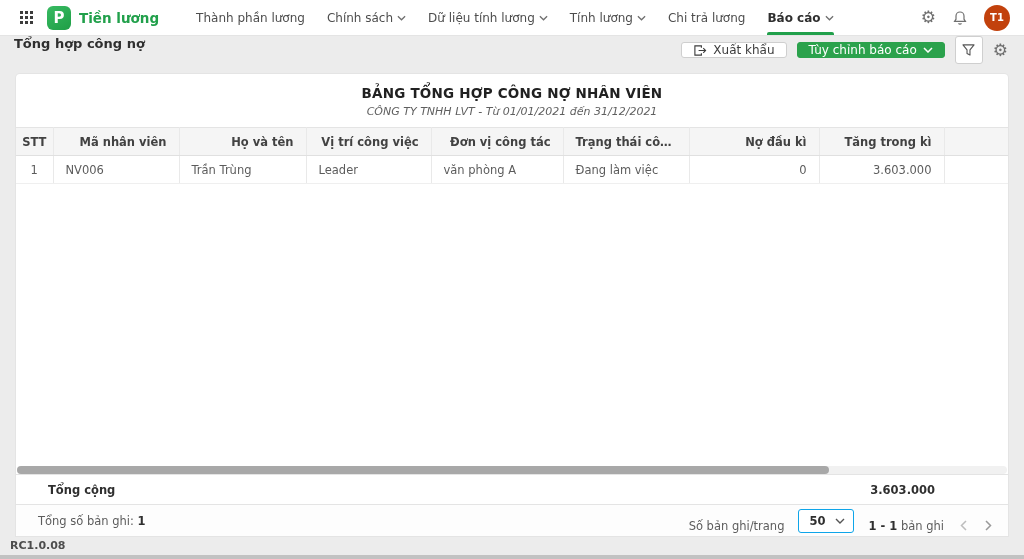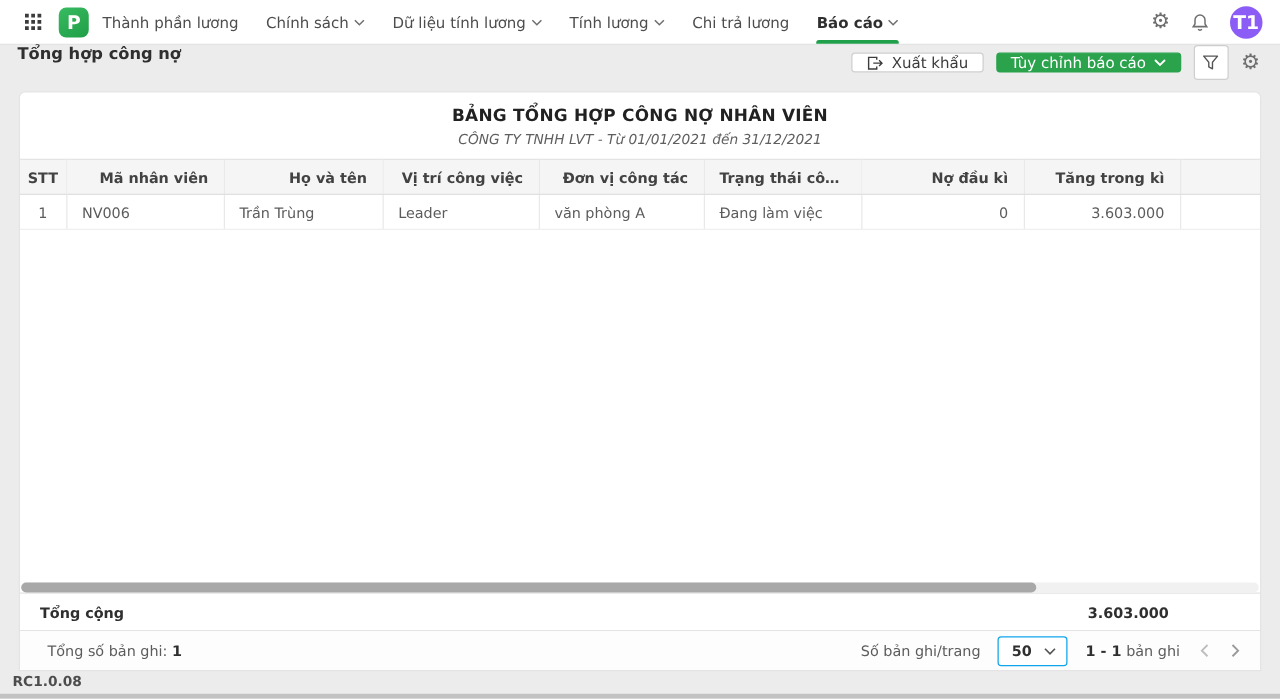--- a/index.html
+++ b/index.html
@@ -25,22 +25,22 @@
   .nav { display:flex; align-items:center; height:100%; }
   .nav-item { display:flex; align-items:center; gap:4px; padding:0 11px; height:100%;
     color:#4d4d4d; font-size:12px; cursor:pointer; position:relative; white-space:nowrap; }
   .nav-item .chev { color:#6f6f6f; margin-top:1px; }
   .nav-item.active { font-weight:bold; color:#2f2f2f; }
   .nav-item.active::after { content:""; position:absolute; left:11px; right:11px; bottom:0;
     height:3px; background:#21a04b; border-radius:2px 2px 0 0; }
   .appbar-right { margin-left:auto; display:flex; align-items:center; gap:16px; }
   .icon-btn { color:#6f6f6f; cursor:pointer; display:flex; align-items:center; }
   .gear-glyph { font-size:17px; line-height:1; }
-  .avatar { width:26px; height:26px; border-radius:50%; background:#8b5cf6; color:#fff;
-    font-size:15px; font-weight:bold; display:flex; align-items:center; justify-content:center; cursor:pointer; }
+  .avatar { width:26px; height:26px; border-radius:50%; background:#c2410c; color:#fff;
+    font-size:10px; font-weight:bold; display:flex; align-items:center; justify-content:center; cursor:pointer; }
 
   
   .toolbar { height:38px; display:flex; align-items:flex-start; padding:0 16px 0 14px; flex:0 0 auto;gap:17px; }
   .page-title { font-size:13px; font-weight:bold; color:#2f2f2f; }
   .toolbar-right { margin-left:auto; display:flex; align-items:center; gap:10px; }
   .btn { display:flex; align-items:center; gap:6px; height:16px; padding:0 11px;
     border-radius:3px; font-size:12px; cursor:pointer; white-space:nowrap; }
   .btn-outline { background:#fff; border:1px solid #cfcfcf; color:#3c3c3c; }
   .btn-green { background:#2ba24c; border:1px solid #2ba24c; color:#fff; }
   .sq-btn { width:28px; height:28px; background:#fff; border:1px solid #cfcfcf; border-radius:3px;
@@ -63,27 +63,27 @@
   .grid .c { text-align:center; padding:0 4px; }
   .grid .r { text-align:right; }
 
   .table-spacer { flex:1 1 auto; background:#fff; min-height:0; }
 
   .hscroll { height:8px; flex:0 0 auto; background:#f1f1f1; border-radius:4px; margin:0 1px; position:relative; cursor:pointer; }
   .hscroll .thumb { position:absolute; left:0; top:0; height:8px; width:82%; background:#a8a8a8; border-radius:4px; }
 
   .total-row { flex:0 0 30px; display:flex; align-items:center; border-top:1px solid #e4e4e4;
     font-weight:bold; color:#2f2f2f; font-size:11.5px; }
-  .total-row .lbl { padding-left:16px; }
+  .total-row .lbl { padding-left:32px; }
   .total-row .val { margin-left:auto; padding-right:73px; }
 
   .pager { flex:0 0 32px; display:flex; align-items:center; border-top:1px solid #e4e4e4;
     padding:0 14px 0 22px; color:#5c5c5c; font-size:11.5px; background:#fdfdfd; border-radius:0 0 2px 2px; }
   .pager b { color:#2f2f2f; }
-  .pager-right { margin-left:auto; display:flex; align-items:center; gap:14px; }
+  .pager-right { margin-left:auto; display:flex; align-items:flex-end; gap:14px; }
   .select { display:flex; align-items:center; gap:10px; background:#fff; border:1px solid #0ea5e9;
     border-radius:3px; height:24px; padding:0 8px 0 10px; font-weight:bold; color:#2f2f2f; cursor:pointer; }
   .pg-arrow { color:#9a9a9a; cursor:pointer; display:flex; align-items:center; padding:2px; }
   .pg-arrow.prev { color:#bdbdbd; }
 
   
   .version-strip { flex:0 0 19px; display:flex; align-items:center; justify-content:flex-start;
     padding:0 10px; font-size:11px; font-weight:bold; color:#4d4d4d; }
   .bottom-edge { flex:0 0 4px; background:#c2c2c2; }
 </style>
@@ -98,20 +98,21 @@
       <i></i>
       <i></i>
       <i></i>
       <i></i>
       <i></i>
       <i></i>
   </div>
   <div class="logo-badge">
       <span>P</span>
     </div>
+  <div class="app-name">Tiền lương</div>
 
   <div class="nav">
     <div class="nav-item">
       <span>Thành phần lương</span>
     </div>
     <div class="nav-item">
       <span>Chính sách</span>
       <svg class="chev" width="9" height="6" viewBox="0 0 10 6">
           <path d="M1 1l4 4 4-4" fill="none" stroke="currentColor" stroke-width="1.4"></path>
         </svg>

